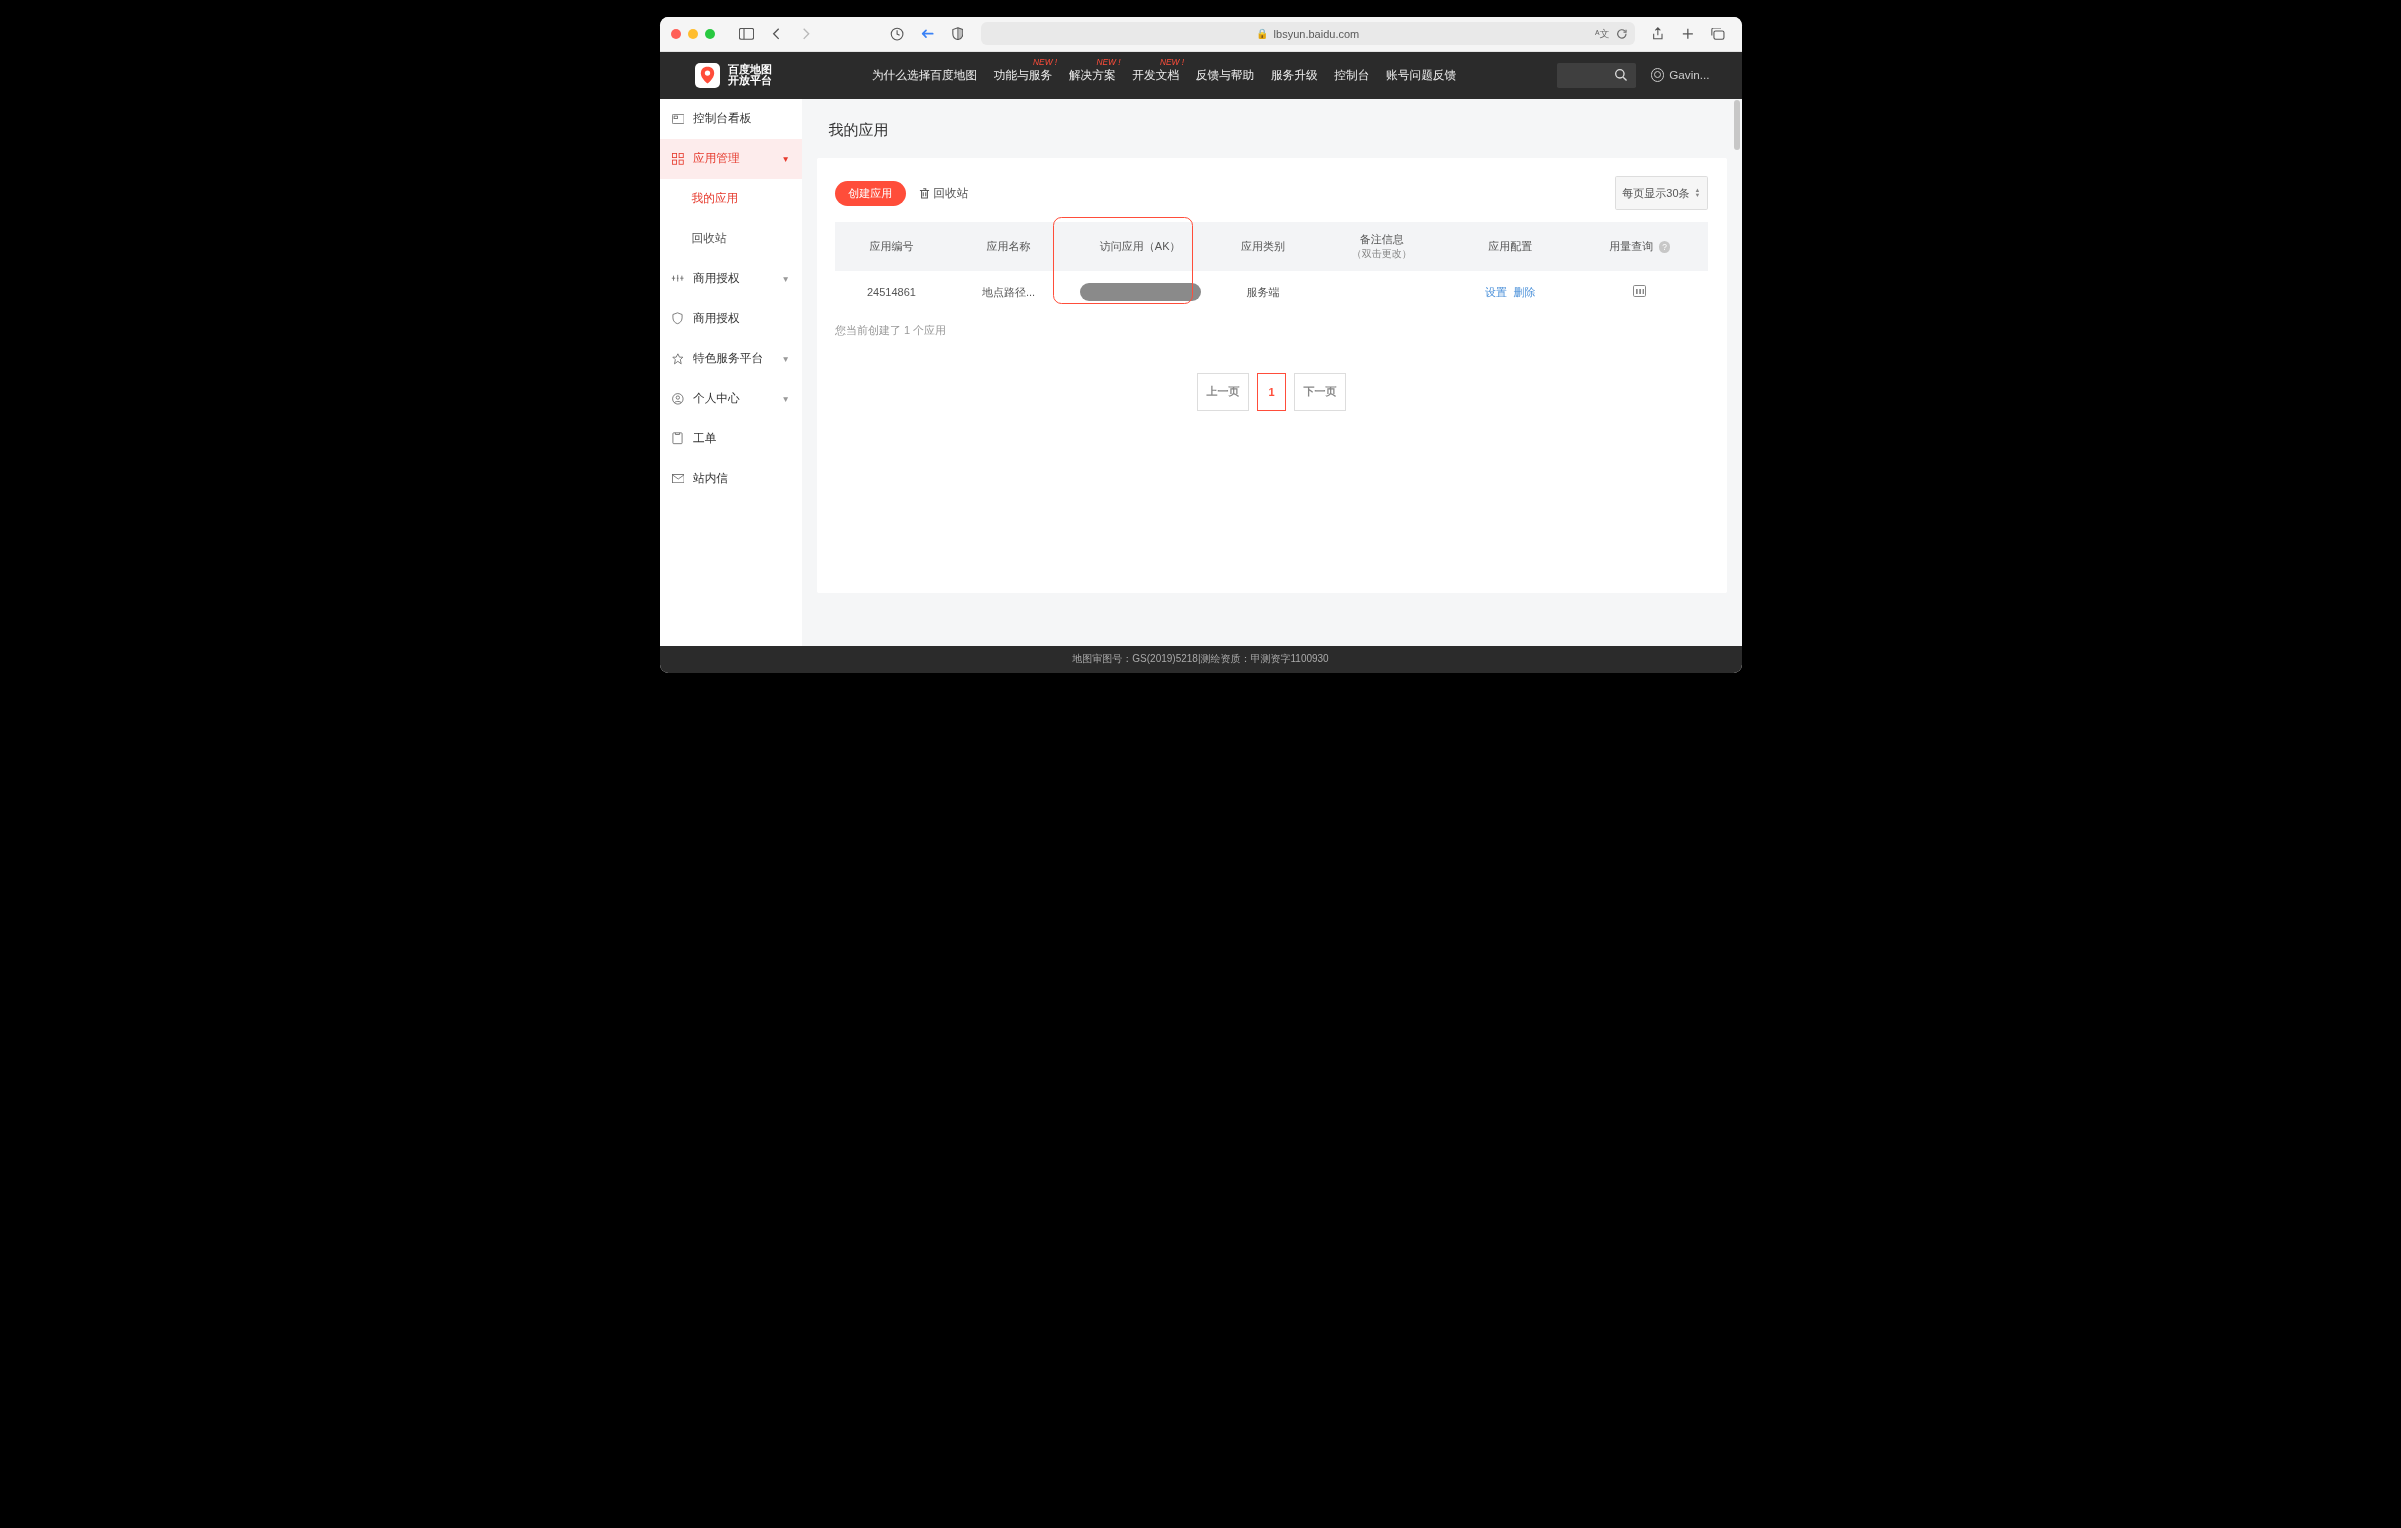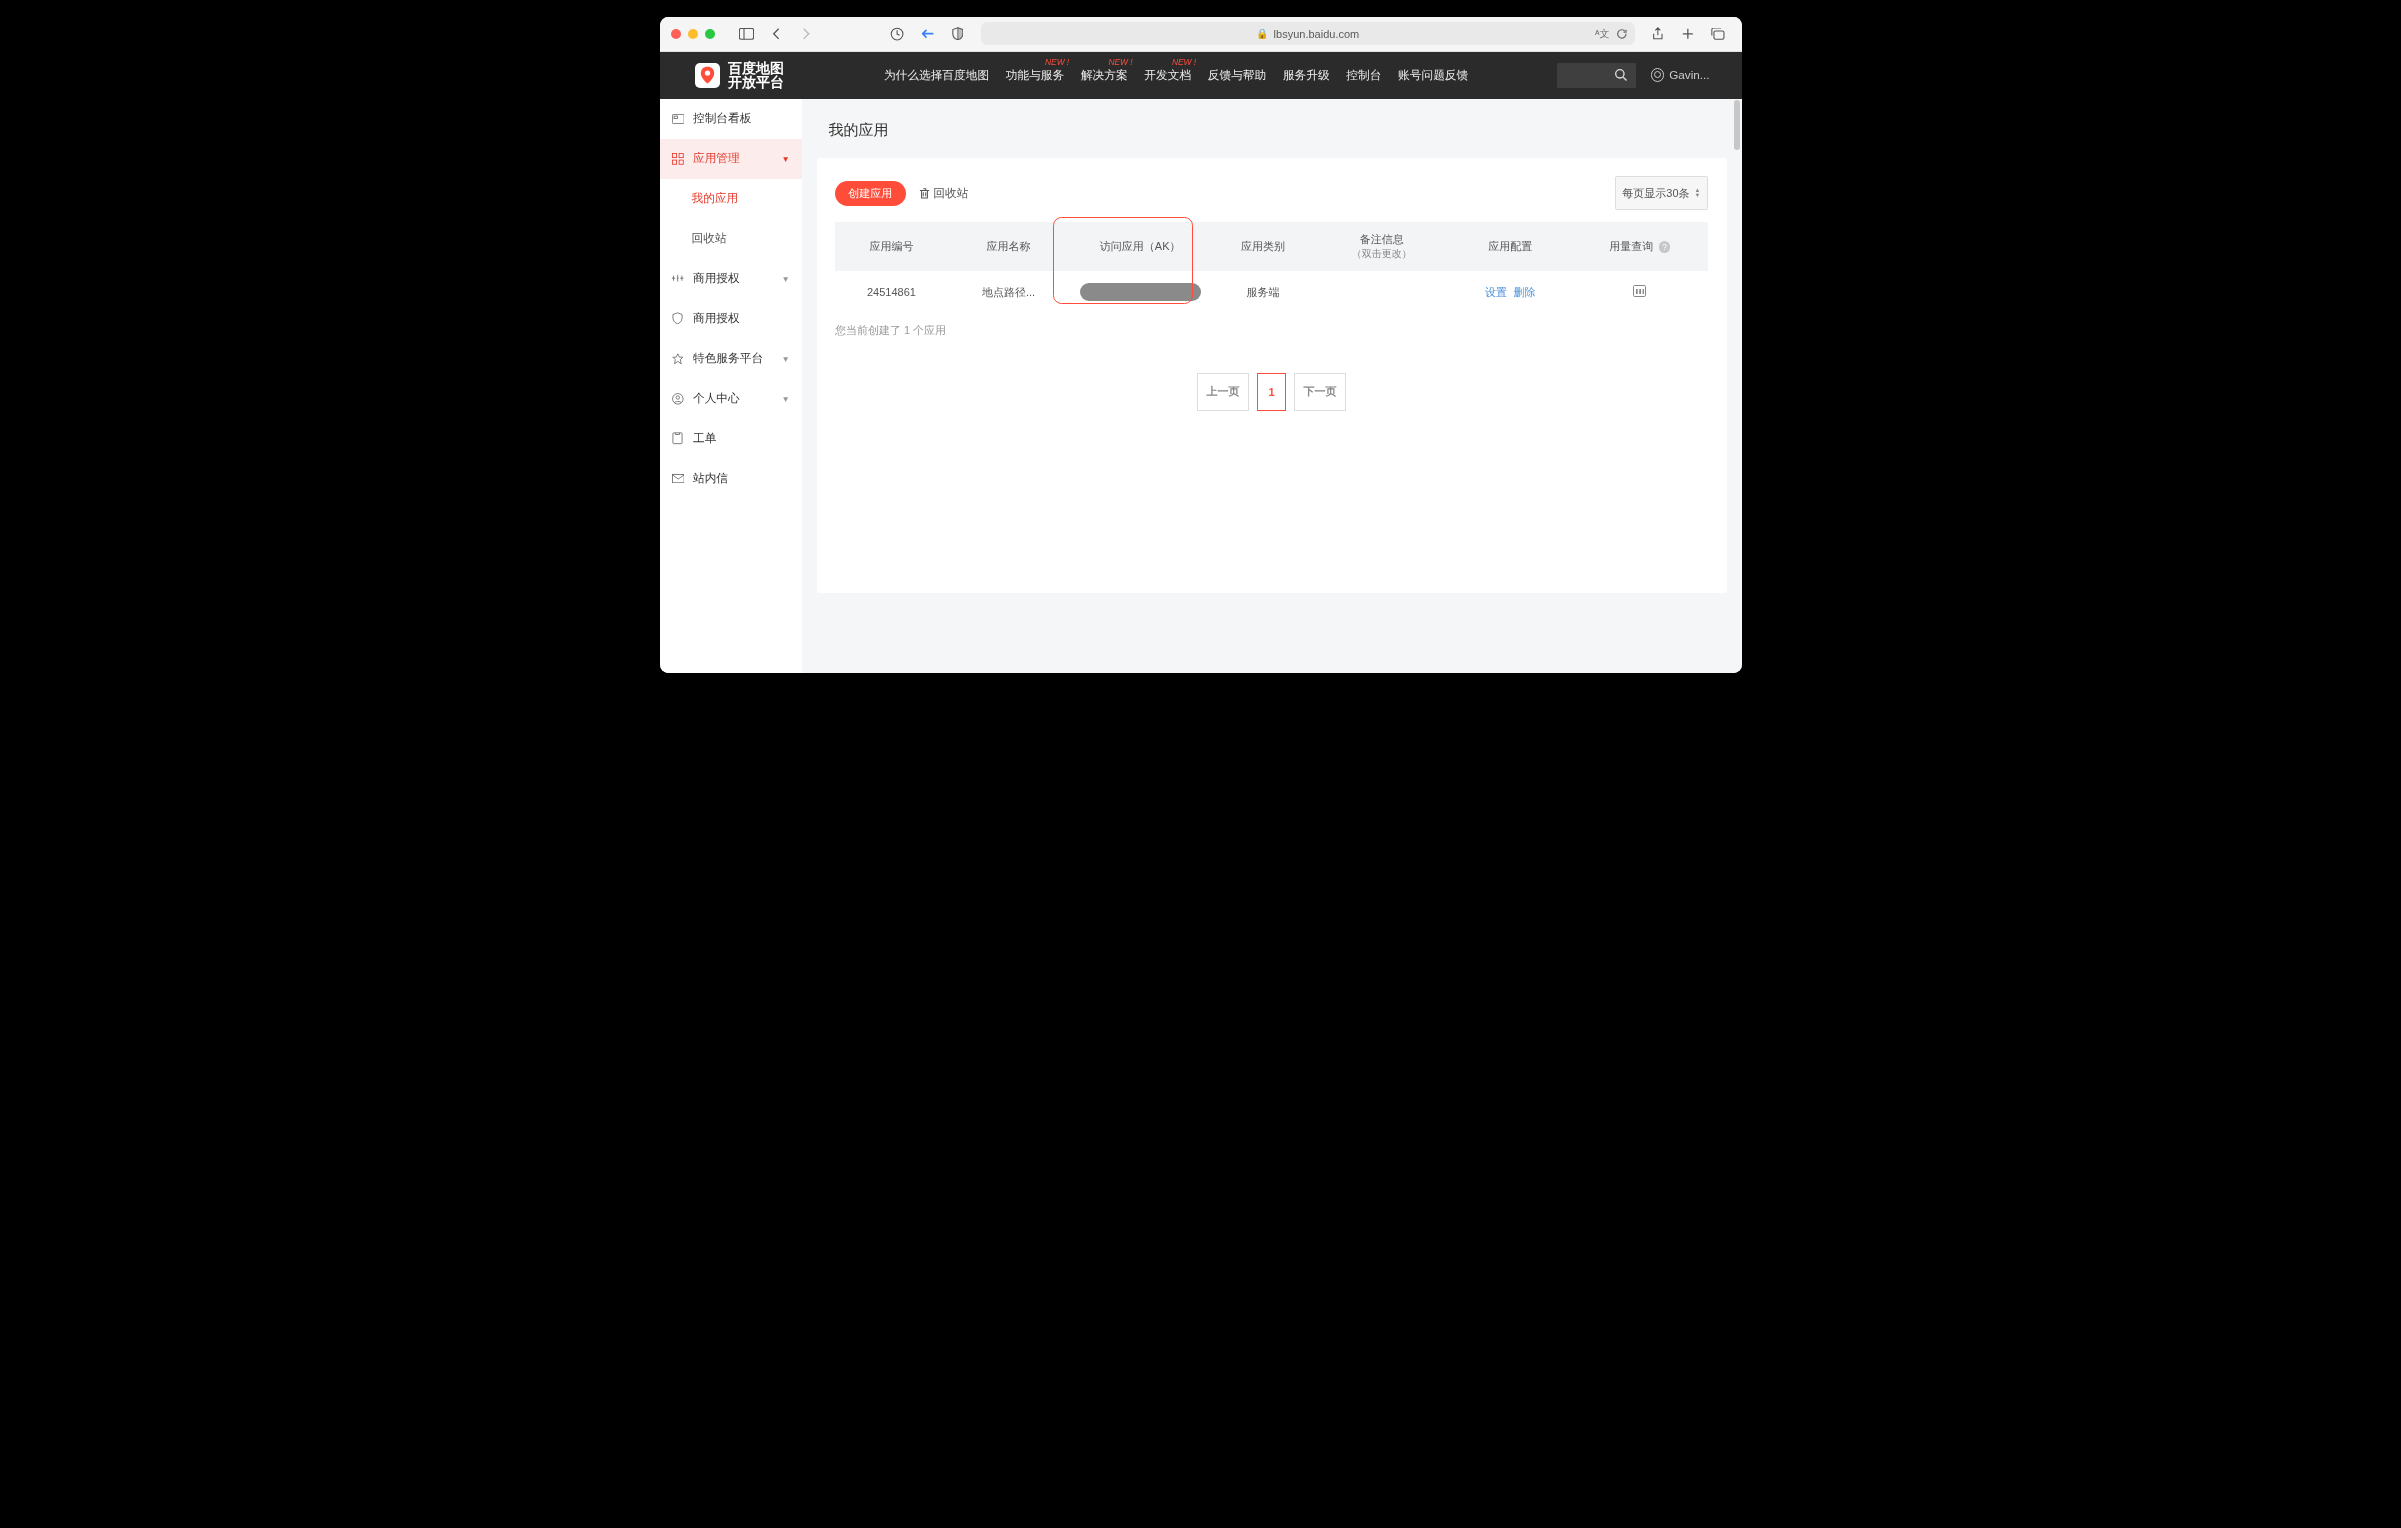--- a/index.html
+++ b/index.html
@@ -19,21 +19,21 @@
 .tb-wide { flex: 0 0 54px; }
 .addr { flex: 1; height: 23.4px; background: #e9e9e9; border-radius: 5.9px; display: flex; align-items: center; justify-content: center; color: #5a5a5a; gap: 5px; font-size: 11px; margin: 0 5px; position: relative; }
 .addr-icons-right { position: absolute; right: 6.7px; display: flex; gap: 6.7px; align-items: center; color: #6a6a6a; }
 .lock { font-size: 10px; }
 
 
 .topnav { height: 47px; background: #2b2b2b; display: flex; align-items: center; padding: 0 32px 0 35px; flex-shrink: 0; }
 .logo { display: flex; align-items: center; gap: 8.4px; }
 .logo-mark { width: 25px; height: 25px; background: #fff; border-radius: 5px; display: flex; align-items: center; justify-content: center; }
 .logo-mark svg { width: 15px; height: 18.4px; }
-.logo-text { display: flex; flex-direction: column; color: #fff; line-height: 1.05; font-size: 14px; font-weight: 600; }
+.logo-text { display: flex; flex-direction: column; color: #fff; line-height: 1.05; font-size: 11px; font-weight: 600; }
 .nav-links { display: flex; margin-left: 100px; gap: 16.7px; }
 .nav-link { color: #eee; font-size: 11.7px; position: relative; cursor: pointer; white-space: nowrap; }
 .nav-link .new { position: absolute; top: -11px; right: -5px; font-size: 8.4px; color: #ff4d3a; font-style: italic; }
 .nav-right { margin-left: auto; display: flex; align-items: center; gap: 15px; }
 .searchbox { width: 79px; height: 25px; background: #3f3f3f; border-radius: 1.7px; display: flex; align-items: center; justify-content: flex-end; padding-right: 8.4px; color: #ddd; }
 .user { display: flex; align-items: flex-start; gap: 5px; color: #ccc; font-size: 11.7px; }
 .avatar-ic { width: 13.4px; height: 13.4px; border: 1.3px solid #ccc; border-radius: 50%; position: relative; }
 .avatar-ic::after { content: ""; position: absolute; width: 5px; height: 5px; border-radius: 50%; border: 1.3px solid #ccc; top: 1.7px; left: 2.5px; }
 
 
@@ -342,14 +342,17 @@
 
         <div class="pager">
           <span>上一页</span>
           <span class="active">1</span>
           <span>下一页</span>
         </div>
       </div>
     </div>
   </div>
 
+  <div class="footer">
+    <span>地图审图号：GS(2019)5218|测绘资质：甲测资字1100930</span>
+  </div>
 </div>
 
 
 </body></html>

